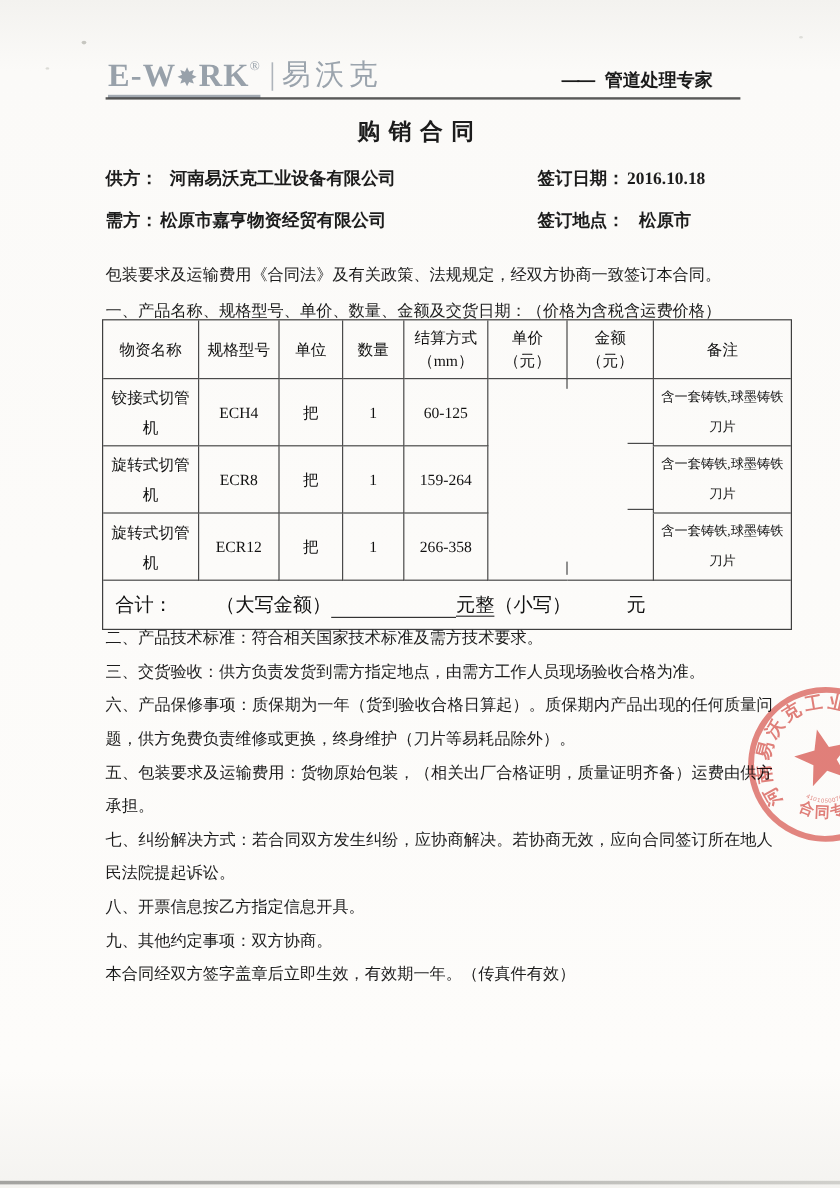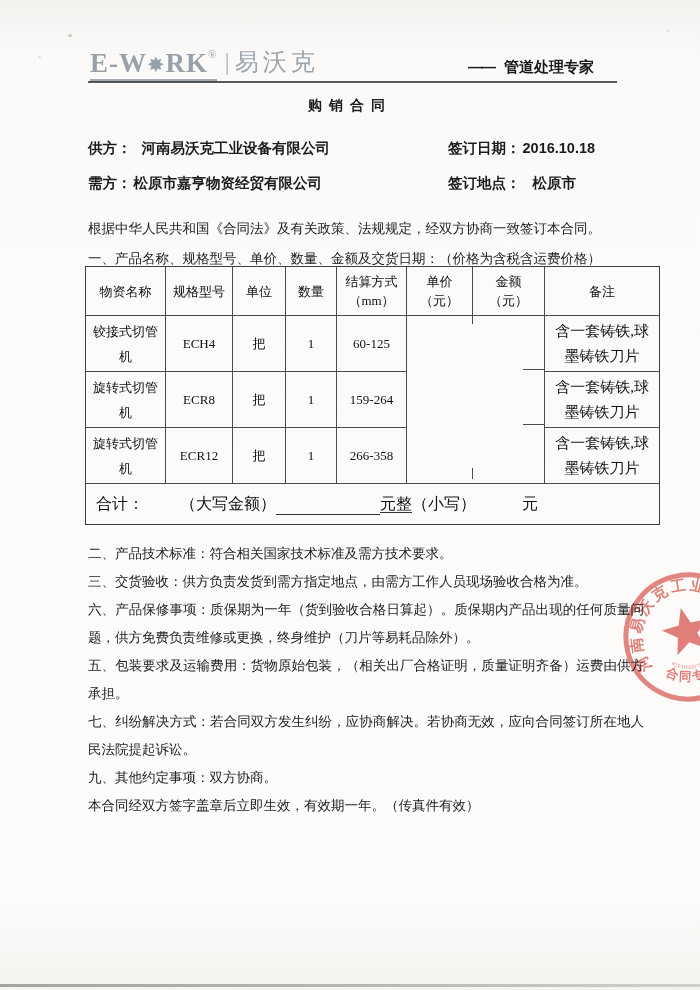--- a/index.html
+++ b/index.html
@@ -17,53 +17,53 @@
     color:#98a1aa; letter-spacing:1px; border-bottom:3px solid #a3aab2; padding-bottom:1px;
   }
   .logo-gear { font-family:"DejaVu Sans",sans-serif; font-size:21px; color:#98a1aa; }
   .logo-reg { font-size:11px; vertical-align:14px; color:#9aa3ac; font-weight:400; }
   .logo-divider { font-size:26px; color:#aeb4bb; font-weight:300; margin:0 5px 0 7px; vertical-align:2px; }
   .logo-cn { font-family:"Liberation Sans","DejaVu Sans",sans-serif; font-size:24px; color:#9ba4ad; letter-spacing:4px; vertical-align:2px; }
   .slogan { position:absolute; left:468px; top:58px; font-family:"Liberation Sans","DejaVu Sans",sans-serif; font-weight:700; font-size:15px; color:#1a1a1a; }
   .slogan-dash { margin-right:10px; letter-spacing:-2px; }
   .header-rule { position:absolute; left:88px; top:81px; width:529px; height:2px; background:#3c3c3c; opacity:.85; }
   
-  .doc-title { position:absolute; left:0; top:97px; width:700px; text-align:center; font-size:14px; font-weight:700; letter-spacing:7px; }
+  .doc-title { position:absolute; left:0; top:97px; width:700px; text-align:center; font-size:19px; font-weight:700; letter-spacing:7px; }
   .meta-row { position:absolute; left:0; top:0; width:700px; font-family:"Liberation Sans","DejaVu Sans",sans-serif; font-weight:700; font-size:14.5px; }
   .meta-row.r1 { top:139px; } .meta-row.r2 { top:174px; }
   .meta-left { position:absolute; left:88px; } .meta-right { position:absolute; left:448px; }
-  .gap10 { margin-left:10px; } .gap2 { margin-left:2px; } .gap12 { margin-left:12px; }
+  .gap10 { margin-left:10px; } .gap2 { margin-left:2px;font-family:Liberation Serif, serif; } .gap12 { margin-left:12px; }
   .intro { position:absolute; left:88px; top:206px; width:560px; font-size:13.5px; }
   .section-one { position:absolute; left:88px; top:236px; width:566px; font-size:13.5px; }
   
   .table-wrap { position:absolute; left:85px; top:266px; }
   table.product { border-collapse:separate; border-spacing:0; table-layout:fixed; width:573px; border:1.5px solid #3f3f3f; }
   col.c1{width:80px} col.c2{width:67px} col.c3{width:53px} col.c4{width:51px}
   col.c5{width:70px} col.c6{width:66px} col.c7{width:72px} col.c8{width:114px}
   th,td { border-right:1px solid #4a4a4a; border-bottom:1px solid #4a4a4a; text-align:center; vertical-align:middle; font-weight:400; padding:0 4px; font-size:13px; color:#111; }
   th:last-child, td:last-child { border-right:none; }
   thead th { height:48px; }
   .th-main,.th-sub { display:block; line-height:19px; }
   .th-sub:empty { display:none; }
   tr.data td { height:55px; line-height:25px; }
-  tr.data td.remark { font-size:15px; line-height:25px; padding:0 5px; }
+  tr.data td.remark { font-size:11px; line-height:25px; padding:0 5px; }
   tr.data td.no-b { border-bottom:none; }
   tr.data td.no-r { border-right:none; }
   tr.total td { height:40px; border-bottom:none; text-align:left; padding-left:10px; font-size:16px; }
   .total-label { margin-right:36px; }
   .caps-blank { display:inline-block; width:104px; border-bottom:1px solid #333; height:15px; vertical-align:bottom; }
   .caps-suffix { border-bottom:1px solid #333; }
   .small-gap { display:inline-block; width:46px; }
   .stub { position:absolute; background:#4a4a4a; }
   .stub-v1 { left:387px; top:49px; width:1px; height:9px; }
   .stub-v2 { left:387px; top:202px; width:1px; height:11px; }
   .frag-h1 { left:438px; top:103px; width:22px; height:1px; }
   .frag-h2 { left:438px; top:158px; width:22px; height:1px; }
   
-  .clauses { position:absolute; left:88px; top:540px; width:556px; font-size:13.5px; }
+  .clauses { position:absolute; left:88px; top:518px; width:556px; font-size:13.5px; }
   .clauses p { margin:0; line-height:28px; text-align:justify; }
   
   .stamp { position:absolute; left:612px; top:566px; mix-blend-mode:multiply; opacity:.92; }
   
   .scan-bottom-edge { position:absolute; left:0; top:984px; width:700px; height:3px;
     background:linear-gradient(90deg,#8f8f8c,#a9a9a5 55%,#c7c7c2); opacity:.8; }
   .speck { position:absolute; border-radius:50%; background:#c6c6c0; }
   .sp1 { left:68px; top:34px; width:4px; height:3px; }
   .sp2 { left:38px; top:56px; width:3px; height:2px; opacity:.6; }
   .sp3 { left:666px; top:30px; width:3px; height:2px; opacity:.5; }
@@ -85,21 +85,21 @@
 
   <div class="meta-row r1">
     <span class="meta-left"><span>供方：</span><span class="gap10">河南易沃克工业设备有限公司</span></span>
     <span class="meta-right"><span>签订日期：</span><span class="gap2">2016.10.18</span></span>
   </div>
   <div class="meta-row r2">
     <span class="meta-left"><span>需方：</span><span class="gap2">松原市嘉亨物资经贸有限公司</span></span>
     <span class="meta-right"><span>签订地点：</span><span class="gap12">松原市</span></span>
   </div>
 
-  <p class="intro">根据中华人民共和国《合同法》及有关政策、法规规定，经双方协商一致签订本合同。</p>
+  <p class="intro">包装要求及运输费用《合同法》及有关政策、法规规定，经双方协商一致签订本合同。</p>
   <p class="section-one">一、产品名称、规格型号、单价、数量、金额及交货日期：（价格为含税含运费价格）</p>
 
   <div class="table-wrap">
     <table class="product">
       <colgroup>
         <col class="c1">
           <col class="c2">
           <col class="c3">
           <col class="c4">
         <col class="c5">
@@ -181,20 +181,21 @@
     <div class="stub frag-h1"></div>
     <div class="stub frag-h2"></div>
   </div>
 
   <div class="clauses">
     <p>二、产品技术标准：符合相关国家技术标准及需方技术要求。</p>
     <p>三、交货验收：供方负责发货到需方指定地点，由需方工作人员现场验收合格为准。</p>
     <p>六、产品保修事项：质保期为一年（货到验收合格日算起）。质保期内产品出现的任何质量问题，供方免费负责维修或更换，终身维护（刀片等易耗品除外）。</p>
     <p>五、包装要求及运输费用：货物原始包装，（相关出厂合格证明，质量证明齐备）运费由供方承担。</p>
     <p>七、纠纷解决方式：若合同双方发生纠纷，应协商解决。若协商无效，应向合同签订所在地人民法院提起诉讼。</p>
+    <p>八、开票信息按乙方指定信息开具。</p>
     <p>九、其他约定事项：双方协商。</p>
     <p>本合同经双方签字盖章后立即生效，有效期一年。（传真件有效）</p>
   </div>
 
   <svg class="stamp" width="175" height="165" viewBox="0 0 175 165">
     <g transform="rotate(-14 76 71)" fill="none" stroke="none">
       <circle cx="76" cy="71" r="62" stroke="#dd6a64" stroke-width="5" opacity="0.88"></circle>
       <polygon points="76,41 82.2,57.5 99.8,58.3 86,69.2 90.7,86.2 76,76.5 61.3,86.2 66,69.2 52.2,58.3 69.8,57.5" fill="#dd6a64" opacity="0.92"></polygon>
       <defs>
         <path id="arcTop" d="M 34,92 A 47,47 0 1 1 122,61"></path>

